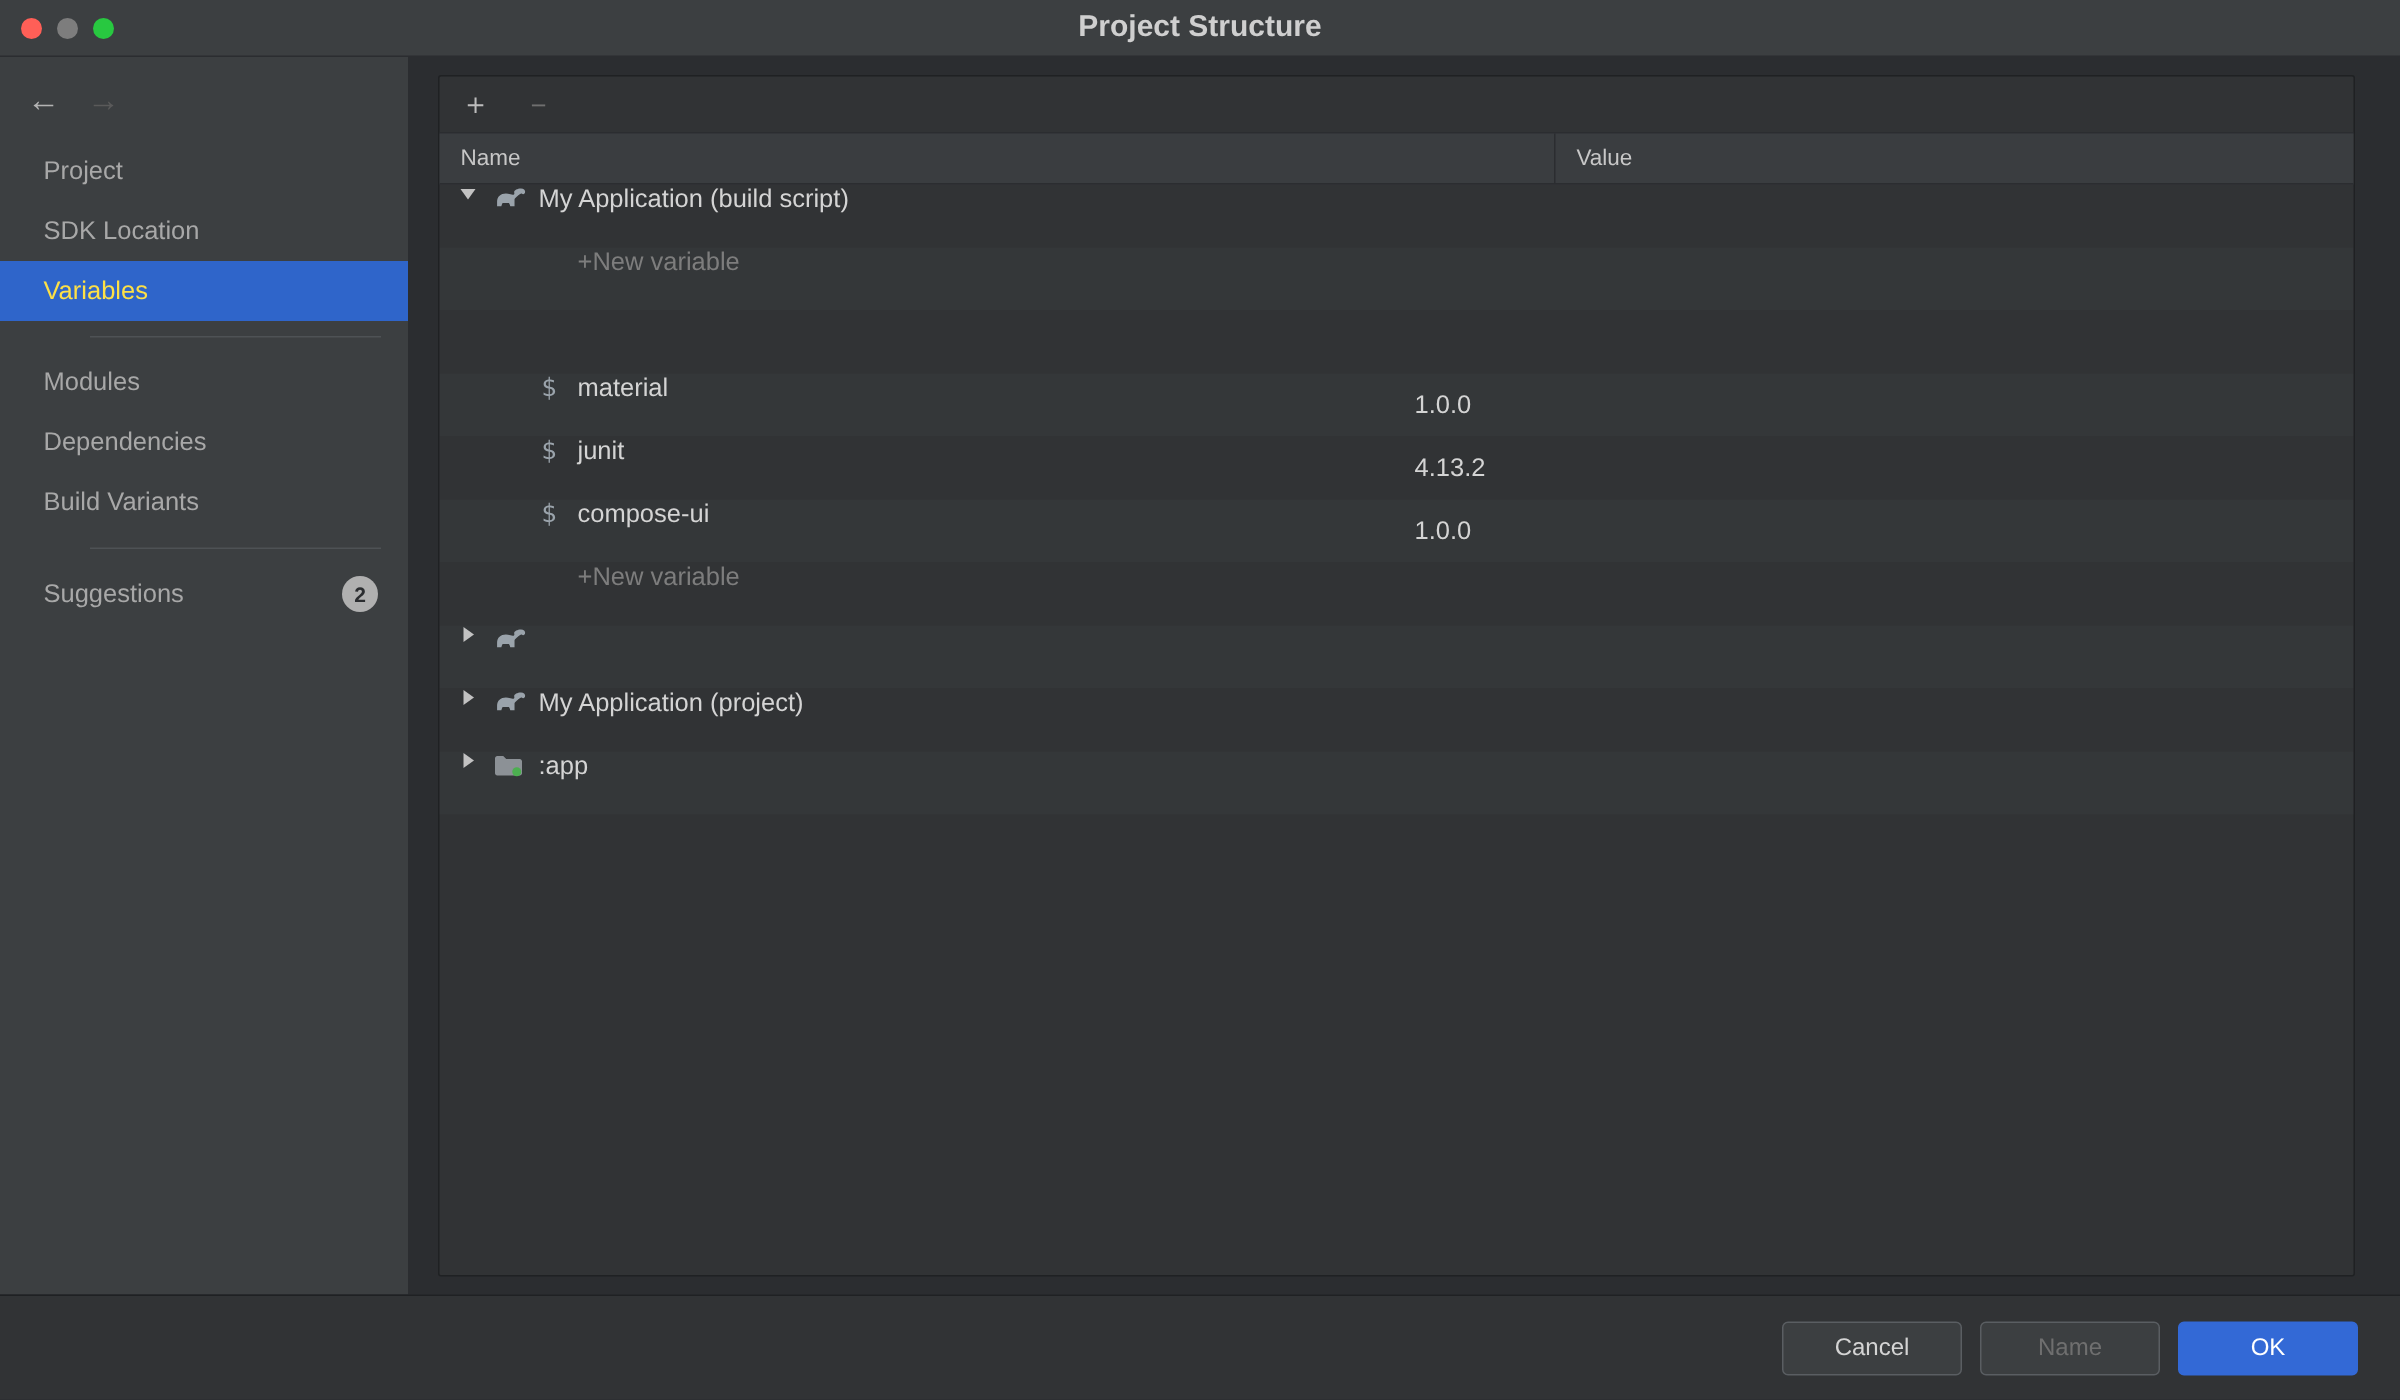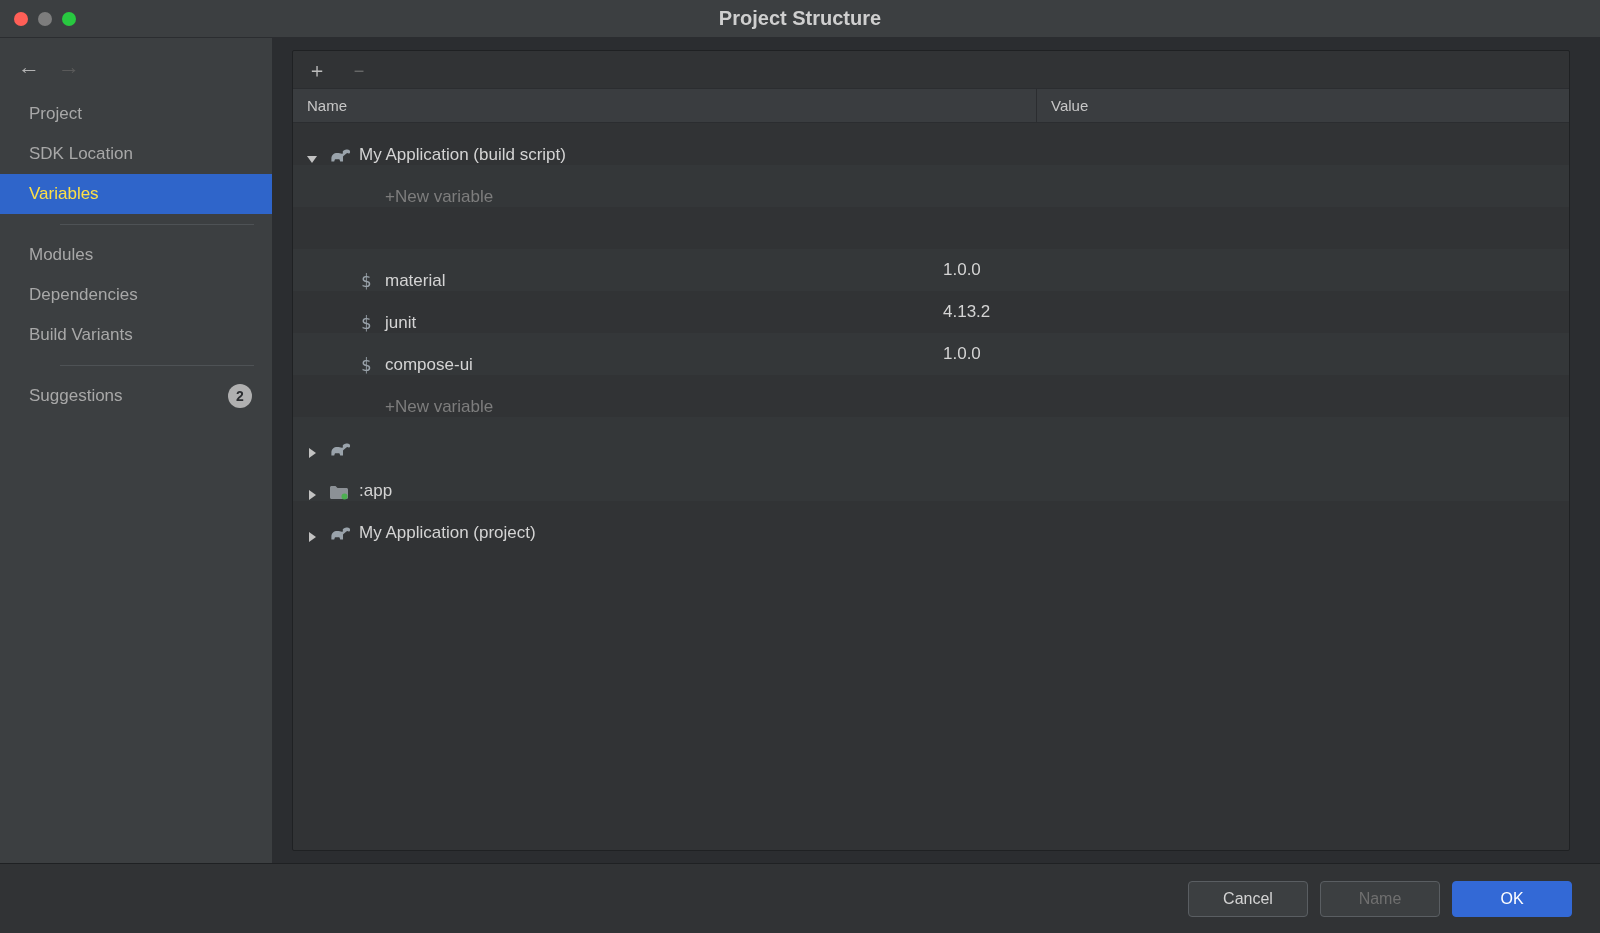--- a/index.html
+++ b/index.html
@@ -170,21 +170,21 @@
   }
   .row.alt   { background: #343739; }
   .row:not(.alt) { background: #313335; }
   .row.selected .cell-name { background:#2f65ca; color:#fff; }
   .row.selected .cell-name .tw svg path { fill: #ffffff; }
   .row.selected .cell-name .gradle svg path { fill: #cfe2ff; }
 
   .cell-name {
     width: 636px;
     display: flex;
-    align-items: flex-end;
+    align-items: flex-start;
     gap: 8px;
     color: #d4d4d4;
     padding-right: 8px;
   }
   .cell-value { flex: 1; display: flex; align-items: center; padding-left: 14px; color: #d4d4d4; }
 
   .indent0 { padding-left: 10px; }
   .indent1 { padding-left: 62px; }
   .new-var { padding-left: 92px; color: #7d7d7d; }
 
@@ -367,55 +367,55 @@
               </span>
               <span class="gradle">
                 <svg viewBox="0 0 24 16">
                     <path d="M20 1c2 0 3 1 3 2.5 0 1-.7 1.8-1.5 1.8-.6 0-.9-.5-1.3-.5-.9 0-2.6 1.7-4.5 3.3-.5.4-.4.9-.4 1.5v4.4h-3.1l-.6-1.8c-.2-.6-.8-.6-1.3-.6H7.6c-.5 0-1.1 0-1.3.6L5.7 14H2.6v-3.2C2.6 7 5.3 4.8 9 4.8c2.1 0 3.6.8 5 .8 1 0 1.3-.6 1.1-1.4C14.5 2.5 17 1 20 1Z"></path>
                   </svg>
               </span>
             </div>
             <div class="cell-value"></div>
           </div>
 
+          <div class="row">
+            <div class="cell-name indent0">
+              <span class="tw">
+                <svg viewBox="0 0 12 12">
+                    <path d="M3 1 L10 6 L3 11 Z"></path>
+                  </svg>
+              </span>
+              <span class="gradle">
+                <svg viewBox="0 0 24 16">
+                    <path d="M20 1c2 0 3 1 3 2.5 0 1-.7 1.8-1.5 1.8-.6 0-.9-.5-1.3-.5-.9 0-2.6 1.7-4.5 3.3-.5.4-.4.9-.4 1.5v4.4h-3.1l-.6-1.8c-.2-.6-.8-.6-1.3-.6H7.6c-.5 0-1.1 0-1.3.6L5.7 14H2.6v-3.2C2.6 7 5.3 4.8 9 4.8c2.1 0 3.6.8 5 .8 1 0 1.3-.6 1.1-1.4C14.5 2.5 17 1 20 1Z"></path>
+                  </svg>
+              </span>
+              <span>My Application (project)</span>
+            </div>
+            <div class="cell-value"></div>
+          </div>
+
           <div class="row alt">
             <div class="cell-name indent0">
               <span class="tw">
                 <svg viewBox="0 0 12 12">
                     <path d="M3 1 L10 6 L3 11 Z"></path>
                   </svg>
               </span>
               <span class="folder">
                 <svg viewBox="0 0 20 16">
                   <path d="M1 3.5C1 2.7 1.7 2 2.5 2h4l2 2h9c.8 0 1.5.7 1.5 1.5v8c0 .8-.7 1.5-1.5 1.5h-15C1.7 15 1 14.3 1 13.5v-10Z" fill="#8c9196"></path>
                   <circle cx="15.5" cy="12.5" r="3" fill="#4caf50"></circle>
                 </svg>
               </span>
               <span>:app</span>
             </div>
             <div class="cell-value"></div>
           </div>
 
-          <div class="row">
-            <div class="cell-name indent0">
-              <span class="tw">
-                <svg viewBox="0 0 12 12">
-                    <path d="M3 1 L10 6 L3 11 Z"></path>
-                  </svg>
-              </span>
-              <span class="gradle">
-                <svg viewBox="0 0 24 16">
-                    <path d="M20 1c2 0 3 1 3 2.5 0 1-.7 1.8-1.5 1.8-.6 0-.9-.5-1.3-.5-.9 0-2.6 1.7-4.5 3.3-.5.4-.4.9-.4 1.5v4.4h-3.1l-.6-1.8c-.2-.6-.8-.6-1.3-.6H7.6c-.5 0-1.1 0-1.3.6L5.7 14H2.6v-3.2C2.6 7 5.3 4.8 9 4.8c2.1 0 3.6.8 5 .8 1 0 1.3-.6 1.1-1.4C14.5 2.5 17 1 20 1Z"></path>
-                  </svg>
-              </span>
-              <span>My Application (project)</span>
-            </div>
-            <div class="cell-value"></div>
-          </div>
-
         </div>
       </div>
     </div>
   </div>
 
   <div class="footer">
     <div class="btn">
         <span>Cancel</span>
       </div>
     <div class="btn disabled">

